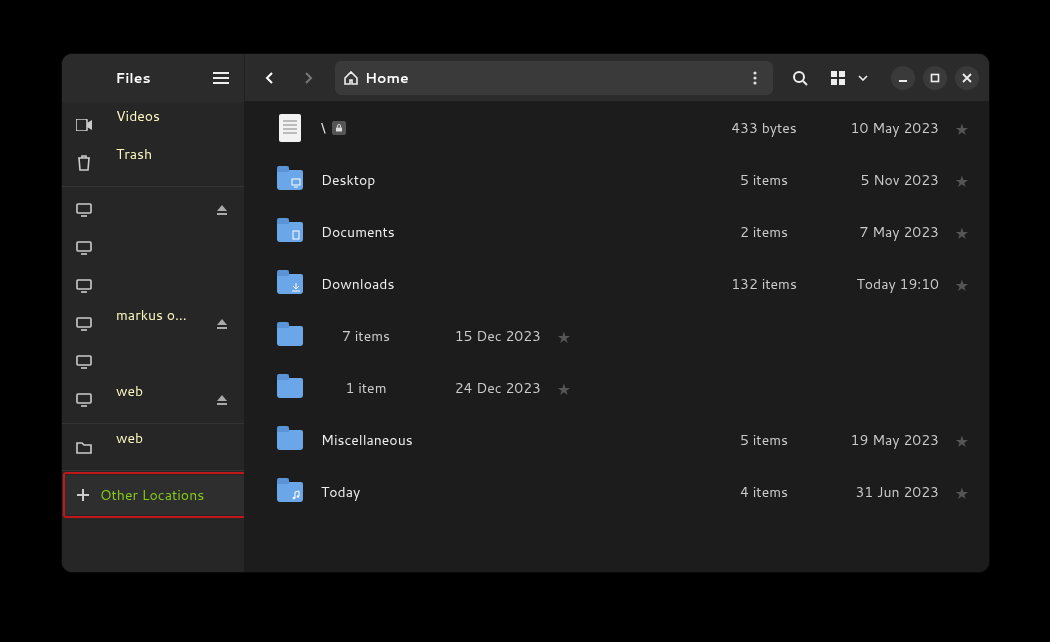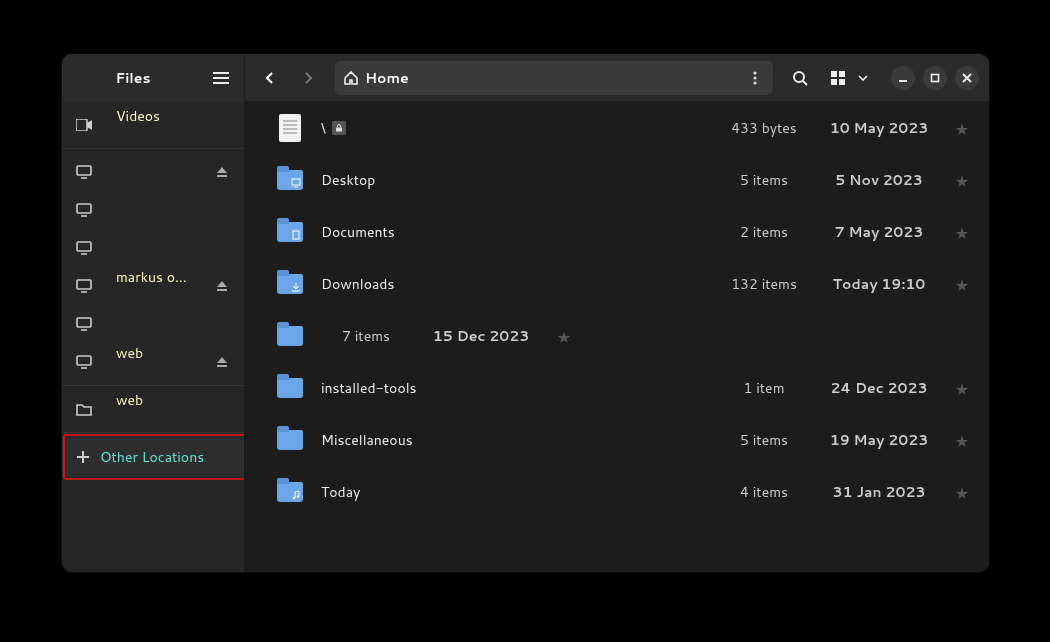--- a/index.html
+++ b/index.html
@@ -138,21 +138,21 @@
   .sb-footer {
     position: relative;
     margin-top: 4px;
   }
   .other-loc {
     display: flex;
     align-items: center;
     height: 40px;
     padding: 0 14px;
     gap: 10px;
-    color: #5eead4;
+    color: #84cc16;
     cursor: pointer;
     background: rgba(255,255,255,0.04);
   }
   .highlight-box {
     position: absolute;
     left: 1px; right: -2px; top: -3px; bottom: -3px;
     border: 2.5px solid #c01818;
     border-radius: 3px;
     pointer-events: none;
   }
@@ -180,21 +180,21 @@
   .row {
     display: flex;
     align-items: center;
     height: 52px;
     padding: 0 20px 0 30px;
     cursor: pointer;
   }
   .row .ficon { width: 30px; height: 30px; margin-right: 16px; display:flex; align-items:center; justify-content:center; }
   .row .fname { flex: 1; color: #eee; display:flex; align-items:center; gap:6px; }
   .row .fsize { width: 90px; text-align: center; color: #ccc; }
-  .row .fmod  { width: 120px; text-align: center; color: #ccc; margin-left: 10px; font-weight: bold; }
+  .row .fmod  { width: 120px; text-align: right; color: #ccc; margin-left: 10px; }
   .row .fstar { width: 30px; text-align: right; color: #555; font-size: 16px; }
   
   .folder {
     width: 26px; height: 20px;
     background: #6aa6e8;
     border-radius: 2px 2px 3px 3px;
     position: relative;
   }
   .folder::before {
     content:"";
@@ -309,20 +309,28 @@
     <div class="sidebar">
       <div id="sb-g1">
           <div class="sb-item">
             <span class="ico">
               <svg width="16" height="12" viewBox="0 0 16 12">
                 <rect x="0" y="0" width="11" height="12" rx="1.5" stroke="#ccc" stroke-width="1.6" fill="none"></rect>
                 <path d="M11 4l5-3v10l-5-3" fill="#ccc"></path>
               </svg>
             </span>
             <span class="lbl">Videos</span>
+          </div>
+          <div class="sb-item">
+            <span class="ico">
+              <svg width="14" height="16" viewBox="0 0 14 16">
+                <path d="M1 3h12M5 3V1h4v2M2 3l1 12h8l1-12" stroke="#ccc" stroke-width="1.6" fill="none"></path>
+              </svg>
+            </span>
+            <span class="lbl">Trash</span>
           </div>
         </div>
       <div class="sb-sep"></div>
       <div id="sb-g2">
           <div class="sb-item">
             <span class="ico">
               <svg width="16" height="14" viewBox="0 0 16 14">
                 <rect x="1" y="1" width="14" height="9" rx="1" stroke="#ccc" stroke-width="1.6" fill="none"></rect>
                 <path d="M5 13h6" stroke="#ccc" stroke-width="1.6"></path>
               </svg>
@@ -485,21 +493,20 @@
               <div class="folder"></div>
             </div>
             <div class="fsize">7 items</div>
             <div class="fmod">15 Dec 2023</div>
             <div class="fstar">★</div>
           </div>
           <div class="row">
             <div class="ficon">
               <div class="folder"></div>
             </div>
-            <div class="fname">installed-tools</div>
             <div class="fsize">1 item</div>
             <div class="fmod">24 Dec 2023</div>
             <div class="fstar">★</div>
           </div>
           <div class="row">
             <div class="ficon">
               <div class="folder"></div>
             </div>
             <div class="fname">Miscellaneous</div>
             <div class="fsize">5 items</div>
@@ -513,20 +520,20 @@
                   <svg width="10" height="10" viewBox="0 0 10 10">
                     <path d="M4 8V2l4-1v5" stroke="#fff" fill="none"></path>
                     <circle cx="3" cy="8" r="1.3" fill="#fff"></circle>
                     <circle cx="7" cy="6.5" r="1.3" fill="#fff"></circle>
                   </svg>
                 </span>
               </div>
             </div>
             <div class="fname">Today</div>
             <div class="fsize">4 items</div>
-            <div class="fmod">31 Jan 2023</div>
+            <div class="fmod">31 Jun 2023</div>
             <div class="fstar">★</div>
           </div>
         </div>
     </div>
 
   </div>
 </div>
 
 </body></html>

